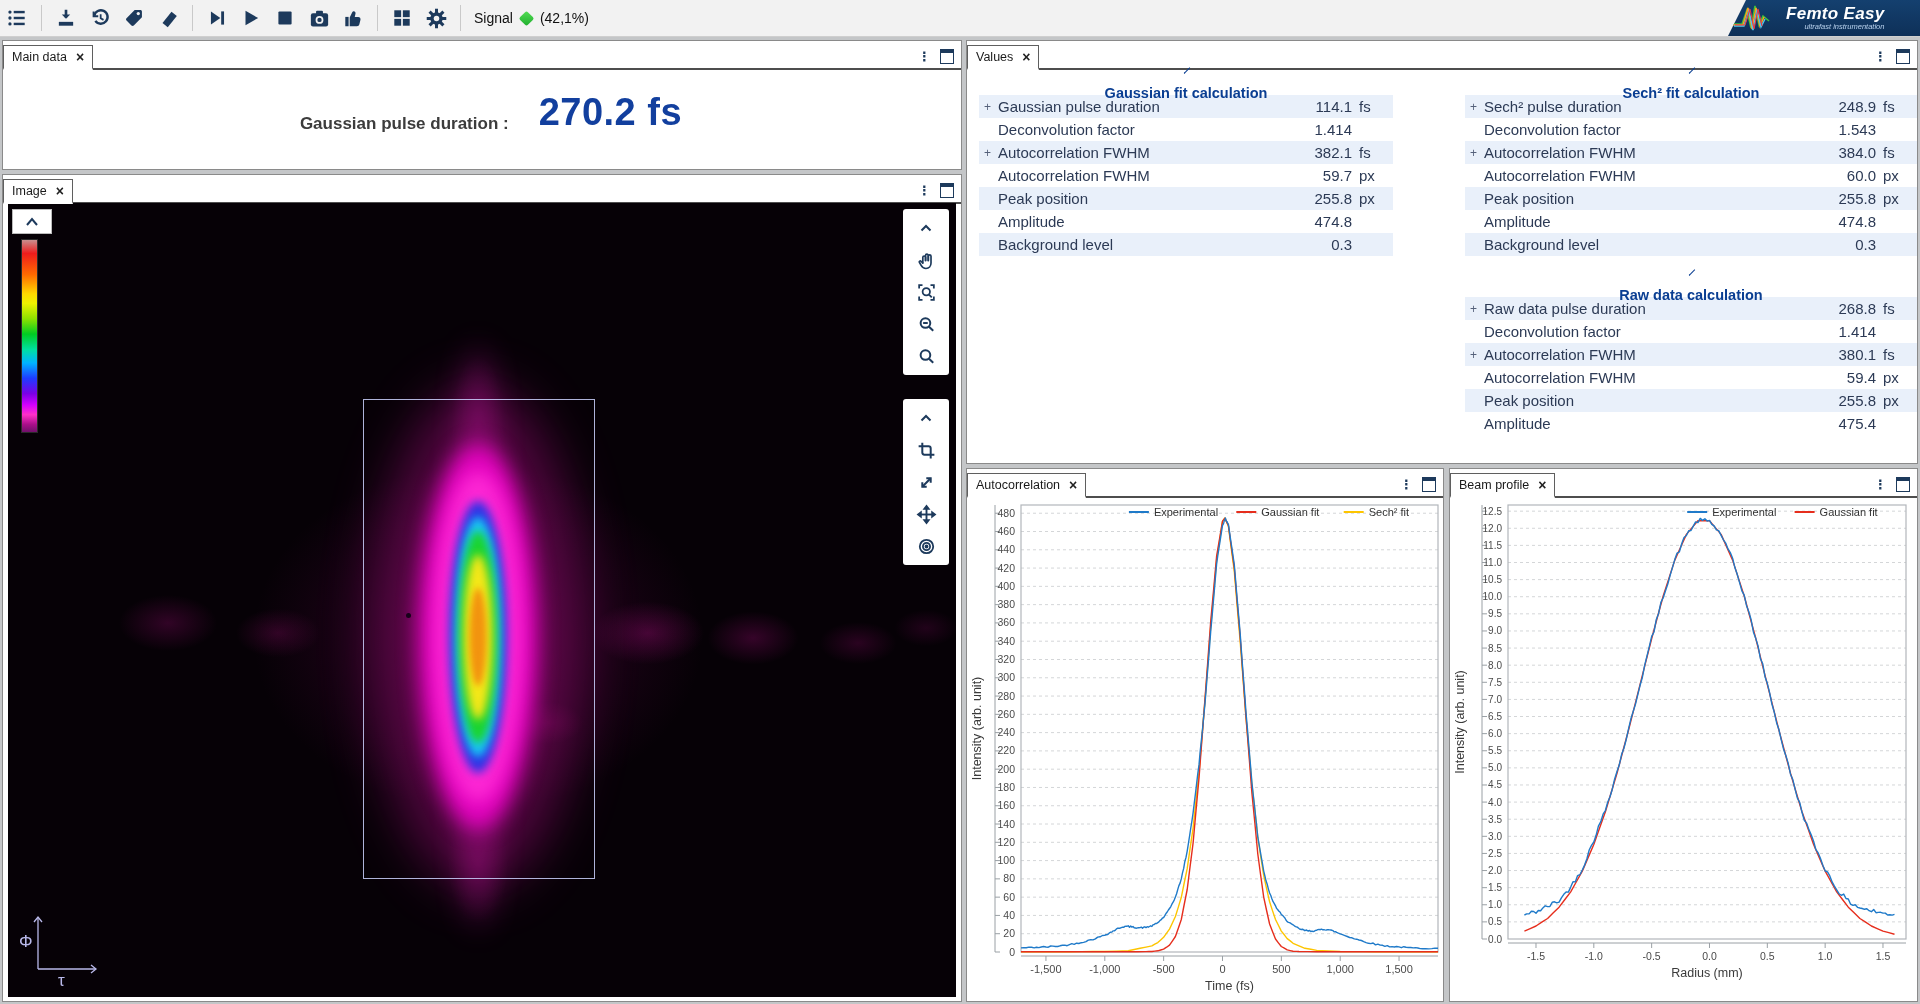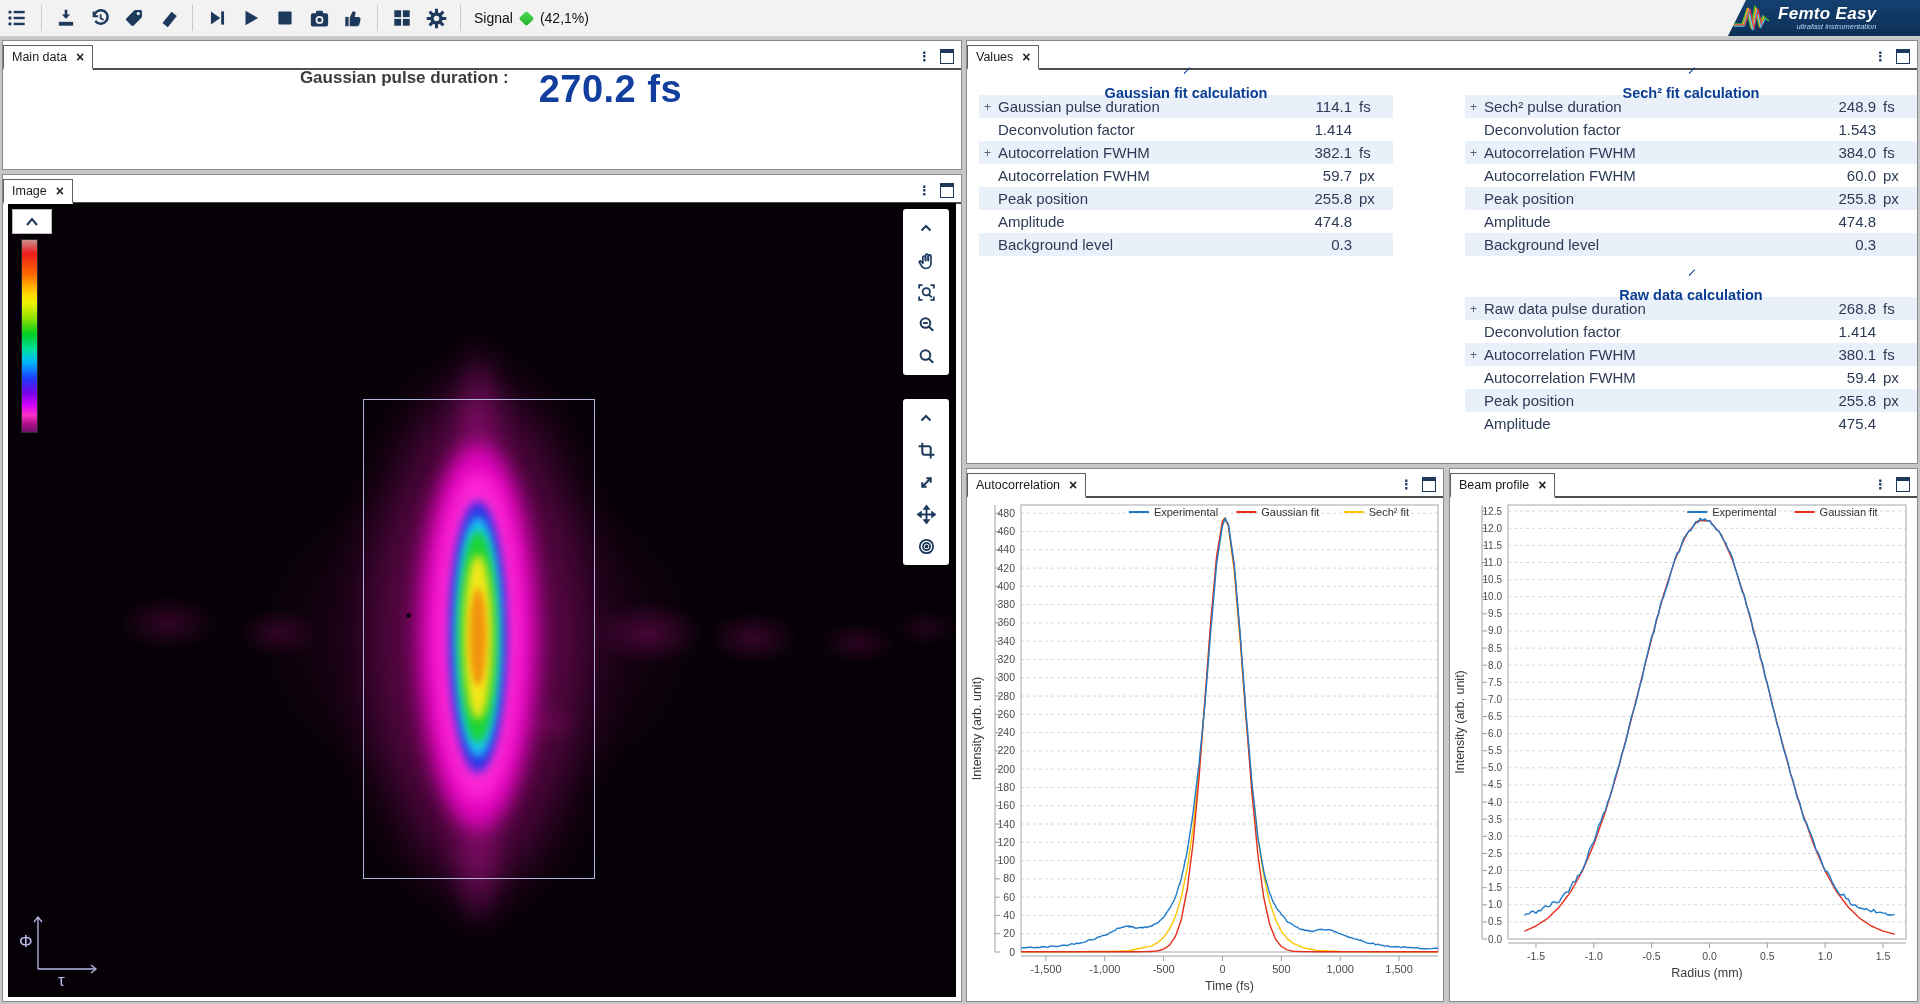--- a/index.html
+++ b/index.html
@@ -8,34 +8,34 @@
   
   .toolbar{position:absolute;left:0;top:0;width:1920px;height:36px;background:#f2f2f2;
            border-bottom:1px solid #cfcfcf;display:flex;align-items:center;}
   .tb-ic{width:30px;height:28px;display:flex;align-items:center;justify-content:center;margin:0 2px;cursor:pointer;}
   .tb-ic svg{display:block;}
   .tb-sep{width:1px;height:26px;background:#c9c9c9;margin:0 7px;}
   .signal{display:flex;align-items:center;gap:8px;margin-left:6px;font-size:14px;color:#111;}
   .diamond{width:11px;height:11px;background:linear-gradient(135deg,#55dd55,#1fae2e);transform:rotate(45deg);border-radius:2px;}
   .logo{position:absolute;right:0;top:0;width:192px;height:36px;background:linear-gradient(180deg,#14406f,#0e3058);
         clip-path:polygon(18px 0,100% 0,100% 100%,0 100%);display:flex;align-items:center;}
-  .logo-text{margin-left:4px;line-height:1;}
+  .logo-text{margin-left:12px;line-height:1;}
   .logo-title{color:#fff;font-size:17px;font-weight:bold;font-style:italic;letter-spacing:.3px;}
   .logo-sub{color:#b9d2ee;font-size:7.5px;text-align:right;margin-top:1px;font-style:italic;}
   
   .panel{position:absolute;background:#fff;border:1px solid #8a8a8a;box-sizing:border-box;}
   .phead{position:absolute;left:0;top:0;right:0;height:27px;background:#fff;border-bottom:2px solid #4e4e4e;display:flex;align-items:flex-end;}
   .ptab{position:relative;z-index:2;background:#fff;border:1px solid #5f5f5f;border-bottom:2px solid #fff;
         margin-bottom:-2px;height:22px;padding:0 8px;display:flex;align-items:center;gap:9px;font-size:12.5px;color:#1a1a1a;cursor:pointer;}
   .ptab .x{font-size:14px;font-weight:bold;color:#222;line-height:1;cursor:pointer;}
   .phead-ic{margin-left:auto;display:flex;align-items:center;gap:9px;padding-right:7px;padding-bottom:4px;}
   .dots{color:#1d3a5c;font-family:"DejaVu Sans",sans-serif;font-size:13px;font-weight:bold;cursor:pointer;line-height:1;}
   .winbox{width:12px;height:10px;border:1.5px solid #1d3a5c;border-top:4px solid #1d3a5c;cursor:pointer;}
   
-  .md-content{position:absolute;left:18px;right:0;top:27px;height:66px;display:flex;align-items:flex-start;justify-content:center;gap:30px;}
+  .md-content{position:absolute;left:18px;right:0;top:27px;height:66px;display:flex;align-items:flex-end;justify-content:center;gap:30px;}
   .md-label{font-size:17px;font-weight:bold;color:#3c3c3c;}
   .md-value{font-size:38px;font-weight:bold;color:#123f9e;letter-spacing:.5px;}
   
   .img-canvas{position:absolute;left:5px;top:28px;width:948px;height:794px;background:#060106;overflow:hidden;}
   .ring{position:absolute;left:470px;top:434px;border-radius:50%;transform:translate(-50%,-50%);}
   .roi{position:absolute;left:355px;top:196px;width:230px;height:478px;border:1px solid rgba(205,210,255,.85);cursor:move;}
   .speck{position:absolute;left:398px;top:410px;width:5px;height:5px;border-radius:50%;background:#17021a;}
   .cbar-btn{position:absolute;left:4px;top:6px;width:38px;height:23px;background:#fff;border:1px solid #bbb;
             display:flex;align-items:center;justify-content:center;cursor:pointer;}
   .colorbar{position:absolute;left:13px;top:36px;width:15px;height:192px;

